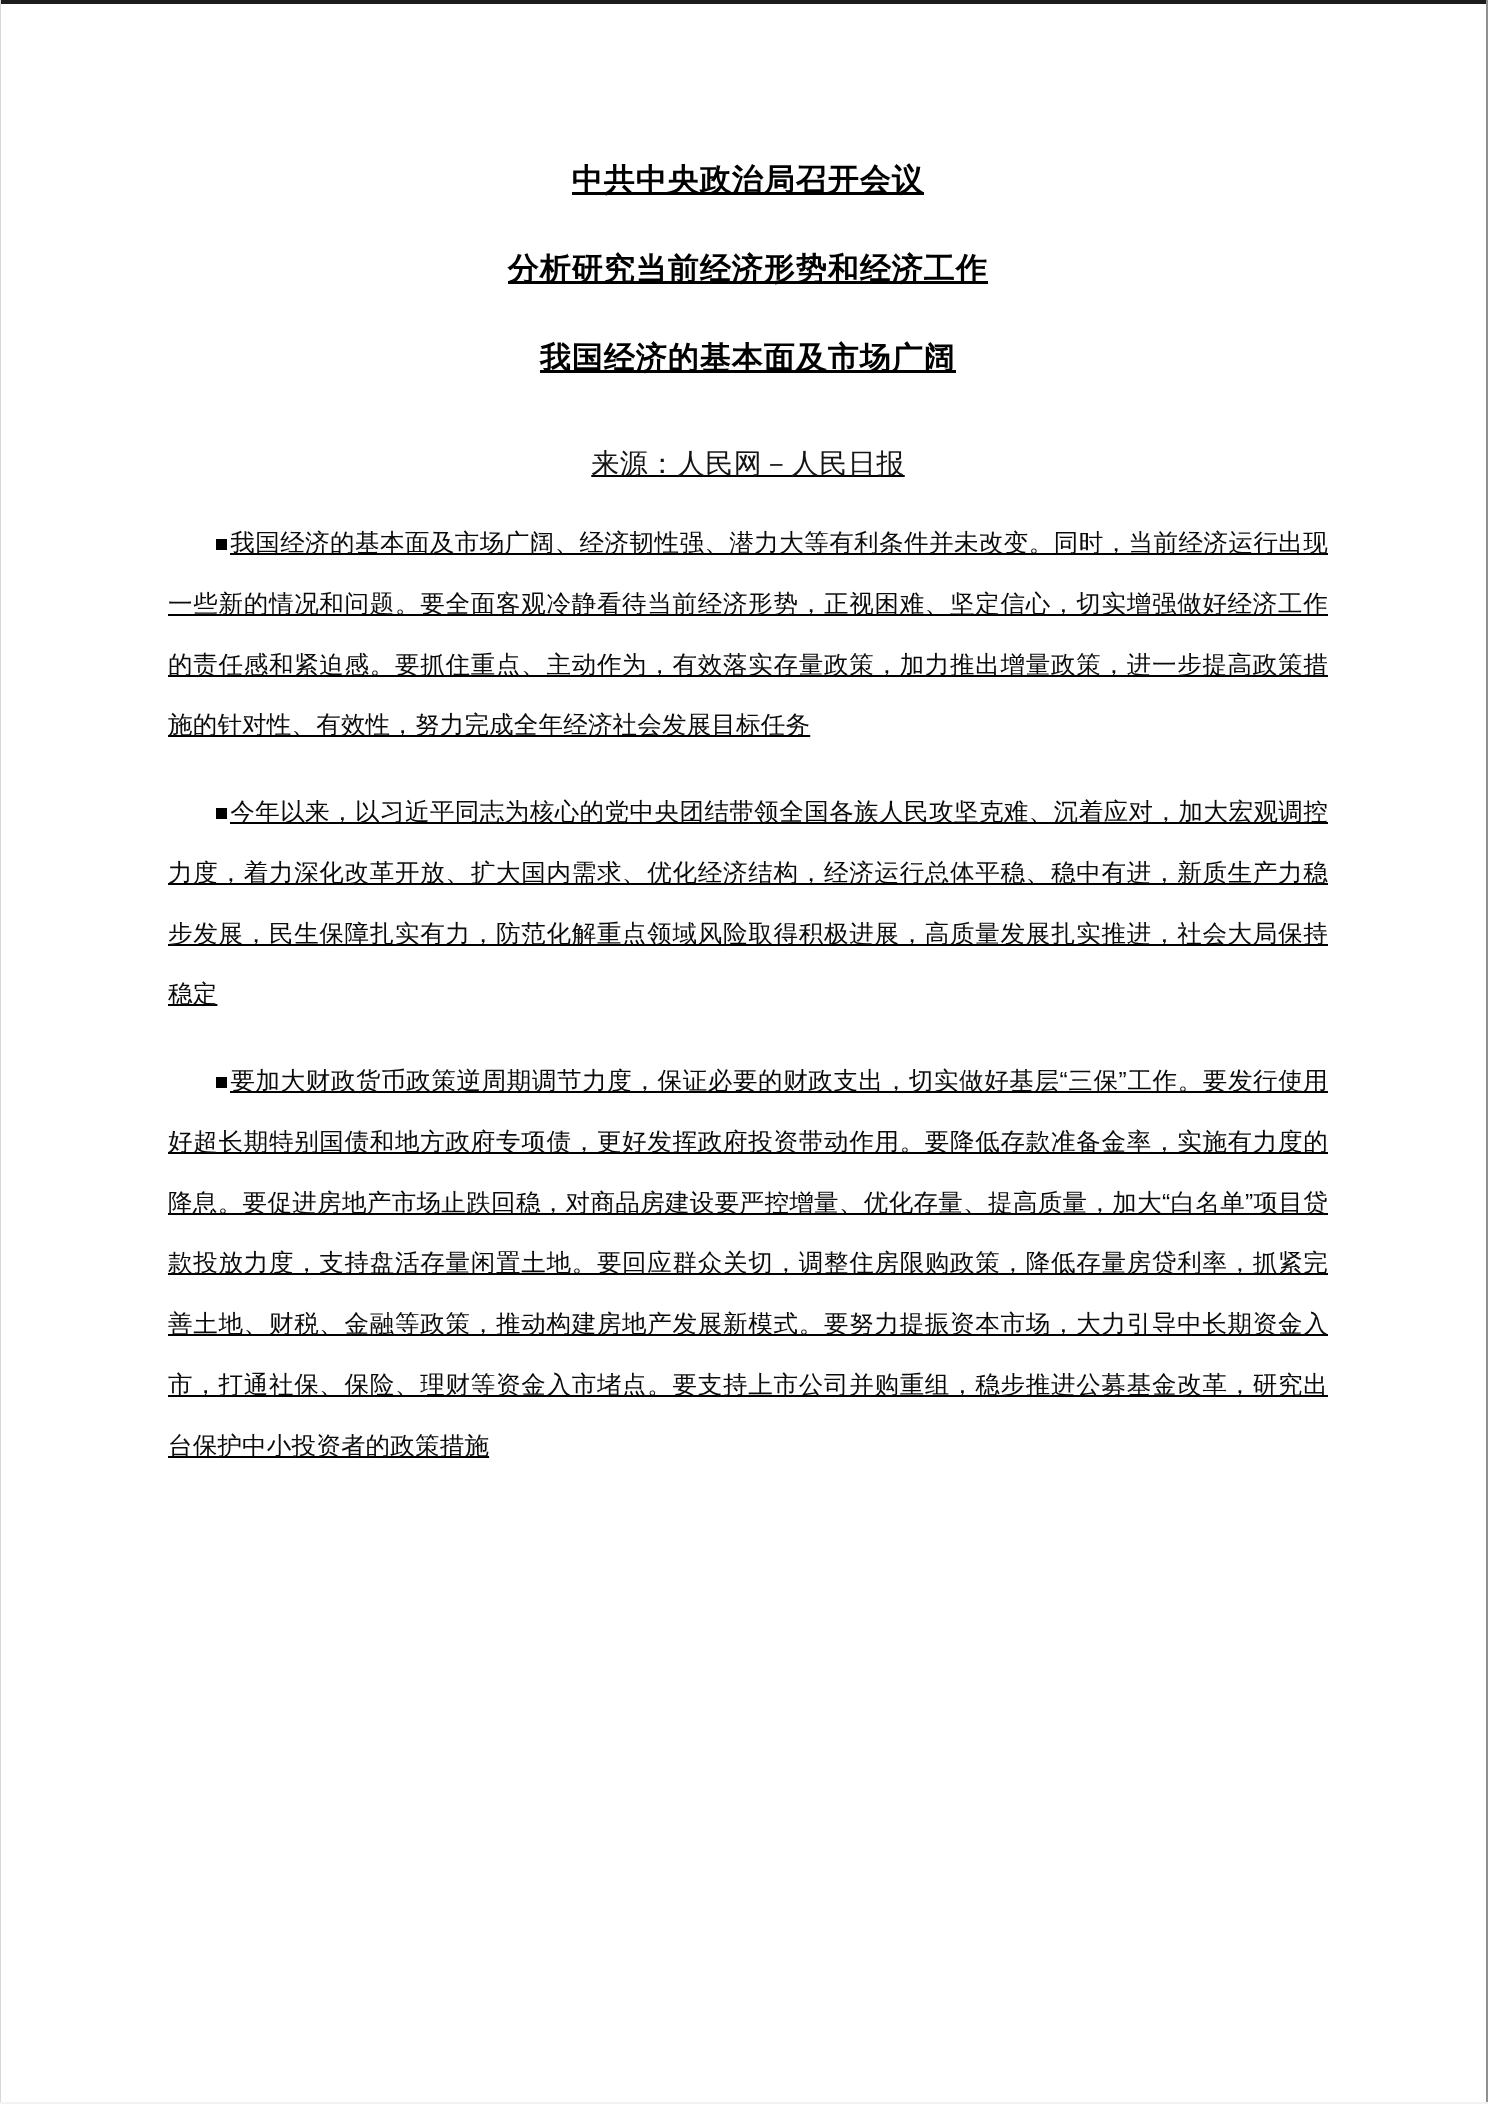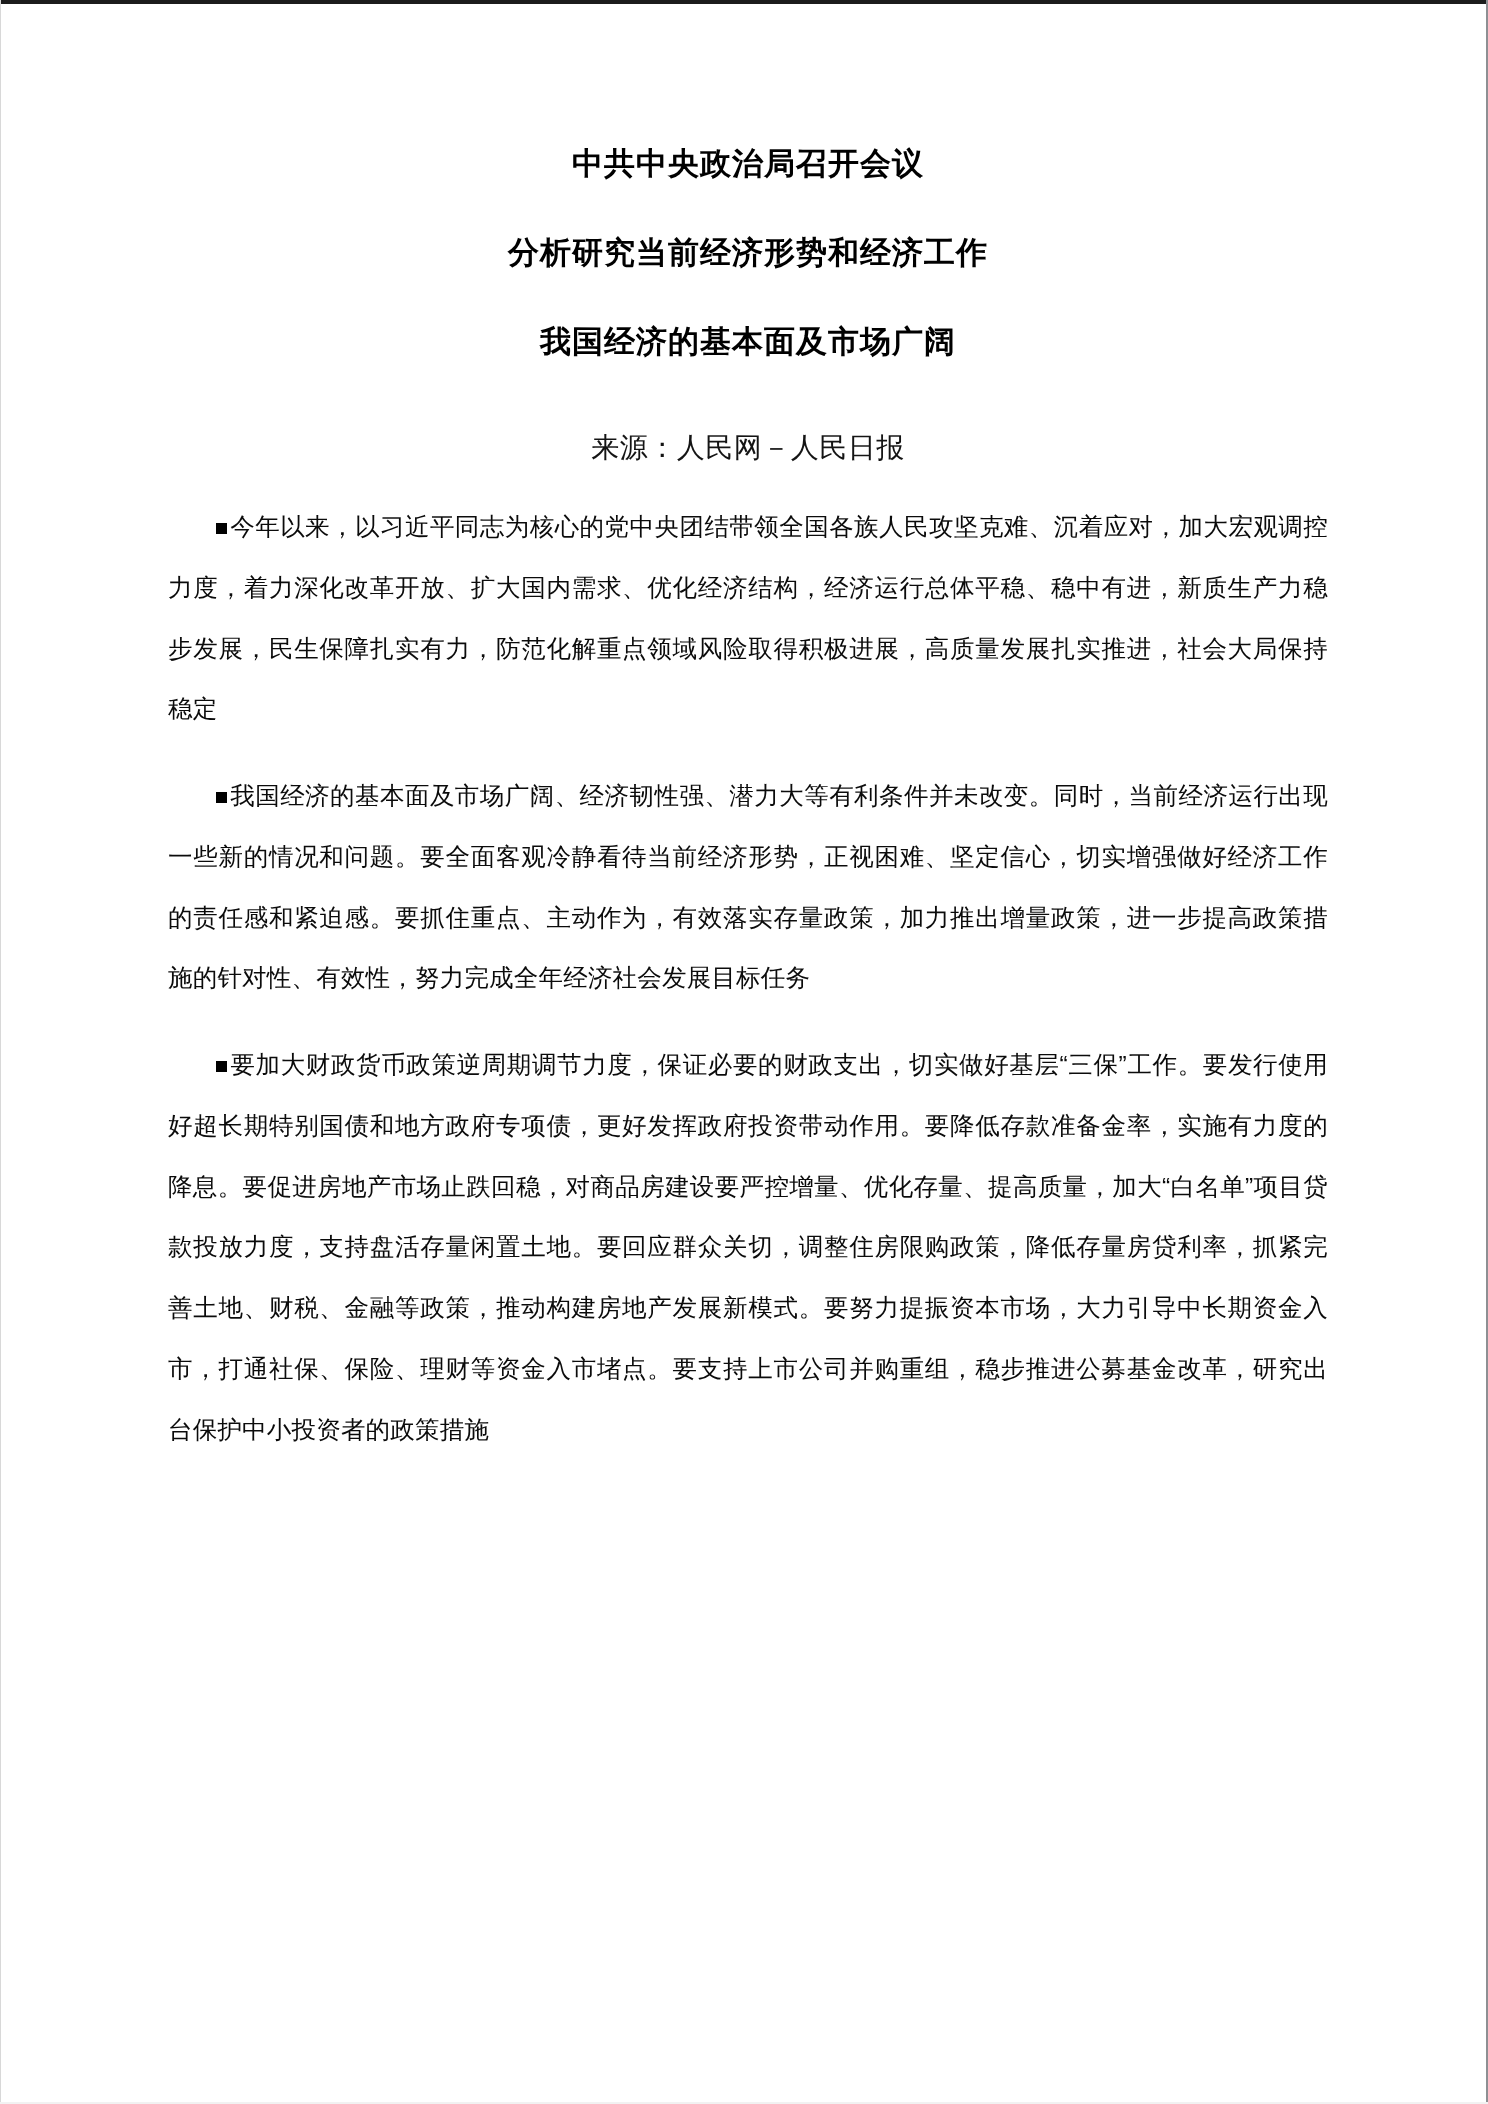--- a/index.html
+++ b/index.html
@@ -48,22 +48,23 @@
     top: 0;
     left: 0;
     width: 1px;
     height: 100%;
     background: #d8d8d8;
   }
 
   .content {
     position: absolute;
     left: 168px;
-    top: 0;
+    top: 16px;
     width: 1160px;
+    text-decoration: underline;
   }
 
   .title-block {
     padding-top: 148px;
   }
   .doc-title {
     text-align: center;
     font-size: 31px;
     font-weight: bold;
     color: #000000;
@@ -128,25 +129,25 @@
       <h1 class="doc-title t1">中共中央政治局召开会议</h1>
       <h1 class="doc-title t2">分析研究当前经济形势和经济工作</h1>
       <h1 class="doc-title t3">我国经济的基本面及市场广阔</h1>
     </div>
 
     <div class="source-line">来源：人民网－人民日报</div>
 
     <div class="body-block">
 
       <p class="para">
-        <span class="indent"></span><span class="bullet-square"></span><span>今年以来，以习近平同志为核心的党中央团结带领全国各族人民攻坚克难、沉着应对，加大宏观调控力度，着力深化改革开放、扩大国内需求、优化经济结构，经济运行总体平稳、稳中有进，新质生产力稳步发展，民生保障扎实有力，防范化解重点领域风险取得积极进展，高质量发展扎实推进，社会大局保持稳定</span>
+        <span class="indent"></span><span class="bullet-square"></span><span>我国经济的基本面及市场广阔、经济韧性强、潜力大等有利条件并未改变。同时，当前经济运行出现一些新的情况和问题。要全面客观冷静看待当前经济形势，正视困难、坚定信心，切实增强做好经济工作的责任感和紧迫感。要抓住重点、主动作为，有效落实存量政策，加力推出增量政策，进一步提高政策措施的针对性、有效性，努力完成全年经济社会发展目标任务</span>
       </p>
 
       <p class="para">
-        <span class="indent"></span><span class="bullet-square"></span><span>我国经济的基本面及市场广阔、经济韧性强、潜力大等有利条件并未改变。同时，当前经济运行出现一些新的情况和问题。要全面客观冷静看待当前经济形势，正视困难、坚定信心，切实增强做好经济工作的责任感和紧迫感。要抓住重点、主动作为，有效落实存量政策，加力推出增量政策，进一步提高政策措施的针对性、有效性，努力完成全年经济社会发展目标任务</span>
+        <span class="indent"></span><span class="bullet-square"></span><span>今年以来，以习近平同志为核心的党中央团结带领全国各族人民攻坚克难、沉着应对，加大宏观调控力度，着力深化改革开放、扩大国内需求、优化经济结构，经济运行总体平稳、稳中有进，新质生产力稳步发展，民生保障扎实有力，防范化解重点领域风险取得积极进展，高质量发展扎实推进，社会大局保持稳定</span>
       </p>
 
       <p class="para">
         <span class="indent"></span><span class="bullet-square"></span><span>要加大财政货币政策逆周期调节力度，保证必要的财政支出，切实做好基层“三保”工作。要发行使用好超长期特别国债和地方政府专项债，更好发挥政府投资带动作用。要降低存款准备金率，实施有力度的降息。要促进房地产市场止跌回稳，对商品房建设要严控增量、优化存量、提高质量，加大“白名单”项目贷款投放力度，支持盘活存量闲置土地。要回应群众关切，调整住房限购政策，降低存量房贷利率，抓紧完善土地、财税、金融等政策，推动构建房地产发展新模式。要努力提振资本市场，大力引导中长期资金入市，打通社保、保险、理财等资金入市堵点。要支持上市公司并购重组，稳步推进公募基金改革，研究出台保护中小投资者的政策措施</span>
       </p>
 
     </div>
   </div>
 </div>
 

